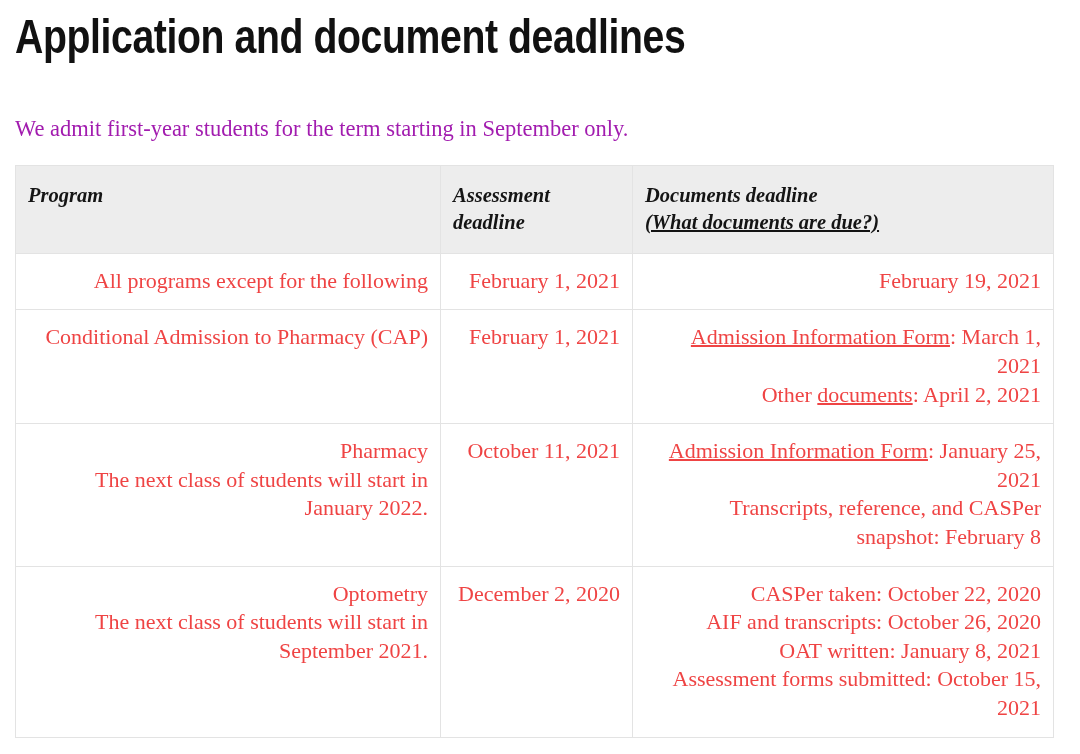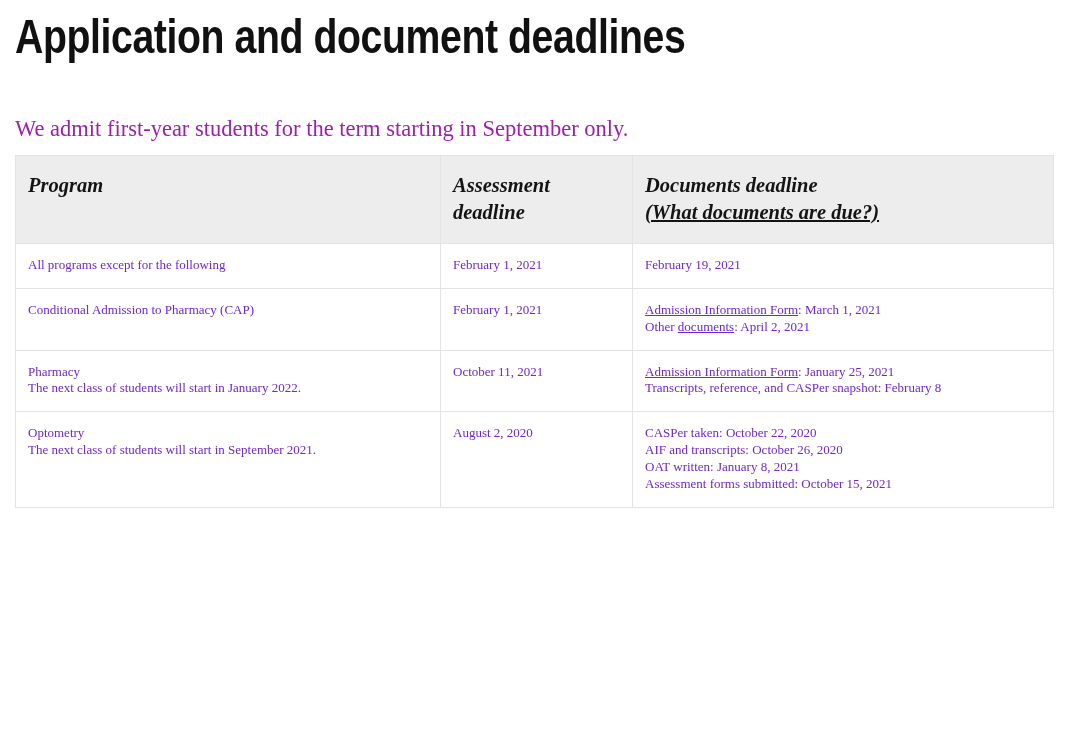--- a/index.html
+++ b/index.html
@@ -43,21 +43,21 @@
     line-height: 1.35;
     color: #a21caf;
     margin: 0;
     padding-top: 53px;
   }
 
   
   .deadlines-table {
     border-collapse: collapse;
     width: 1038px;
-    margin-top: 11px;
+    margin-top: 21px;
     table-layout: fixed;
     border: 1px solid #e3e3e3;
   }
   .deadlines-table col.c-program    { width: 425px; }
   .deadlines-table col.c-appdead    { width: 192px; }
   .deadlines-table col.c-docsdead   { width: 421px; }
 
   .deadlines-table thead th {
     background: #ededed;
     border: 1px solid #e3e3e3;
@@ -67,25 +67,25 @@
     font-style: italic;
     font-size: 20.5px;
     line-height: 1.28;
     padding: 16px 12px 18px 12px;
     color: #141414;
   }
 
   .deadlines-table tbody td {
     border: 1px solid #e3e3e3;
     vertical-align: top;
-    text-align: left;
-    font-size: 13px;
+    text-align: right;
+    font-size: 22px;
     line-height: 1.3;
     padding: 13px 12px 14px 12px;
-    color: #6d28d9;
+    color: #ef4444;
     font-weight: 400;
   }
 
   .cell-line {
     display: block;
   }
 
   a.doclink,
   .hdr-link {
     color: inherit;
@@ -150,21 +150,21 @@
           <td>
             <span class="cell-line"><a class="doclink" href="#">Admission Information Form</a><span>: January 25, 2021</span></span>
             <span class="cell-line"><span>Transcripts, reference, and CASPer snapshot: February 8</span></span>
           </td>
         </tr>
         <tr>
           <td>
             <span class="cell-line">Optometry</span>
             <span class="cell-line">The next class of students will start in September 2021.</span>
           </td>
-          <td>August 2, 2020</td>
+          <td>December 2, 2020</td>
           <td>
             <span class="cell-line"><span>CASPer taken: October 22, 2020</span></span>
             <span class="cell-line"><span>AIF and transcripts: October 26, 2020</span></span>
             <span class="cell-line"><span>OAT written: January 8, 2021</span></span>
             <span class="cell-line"><span>Assessment forms submitted: October 15, 2021</span></span>
           </td>
         </tr>
       </tbody>
   </table>
 

